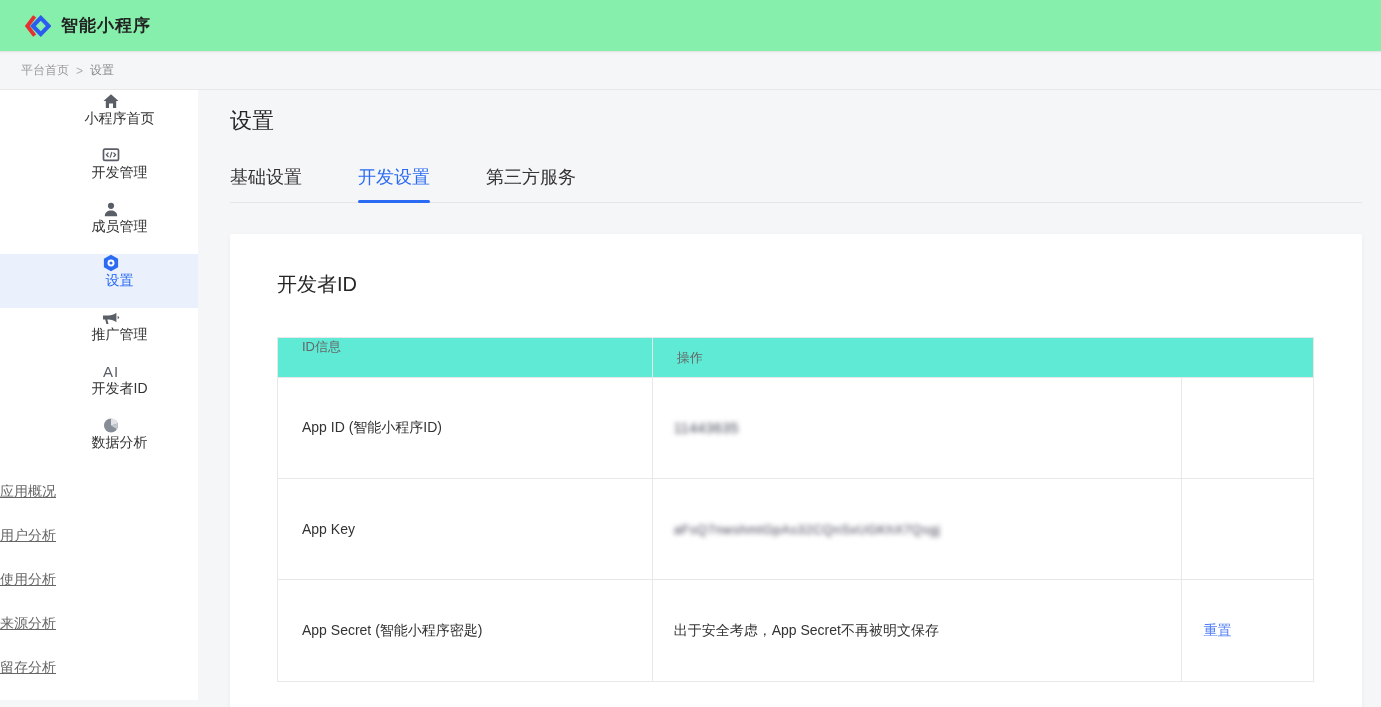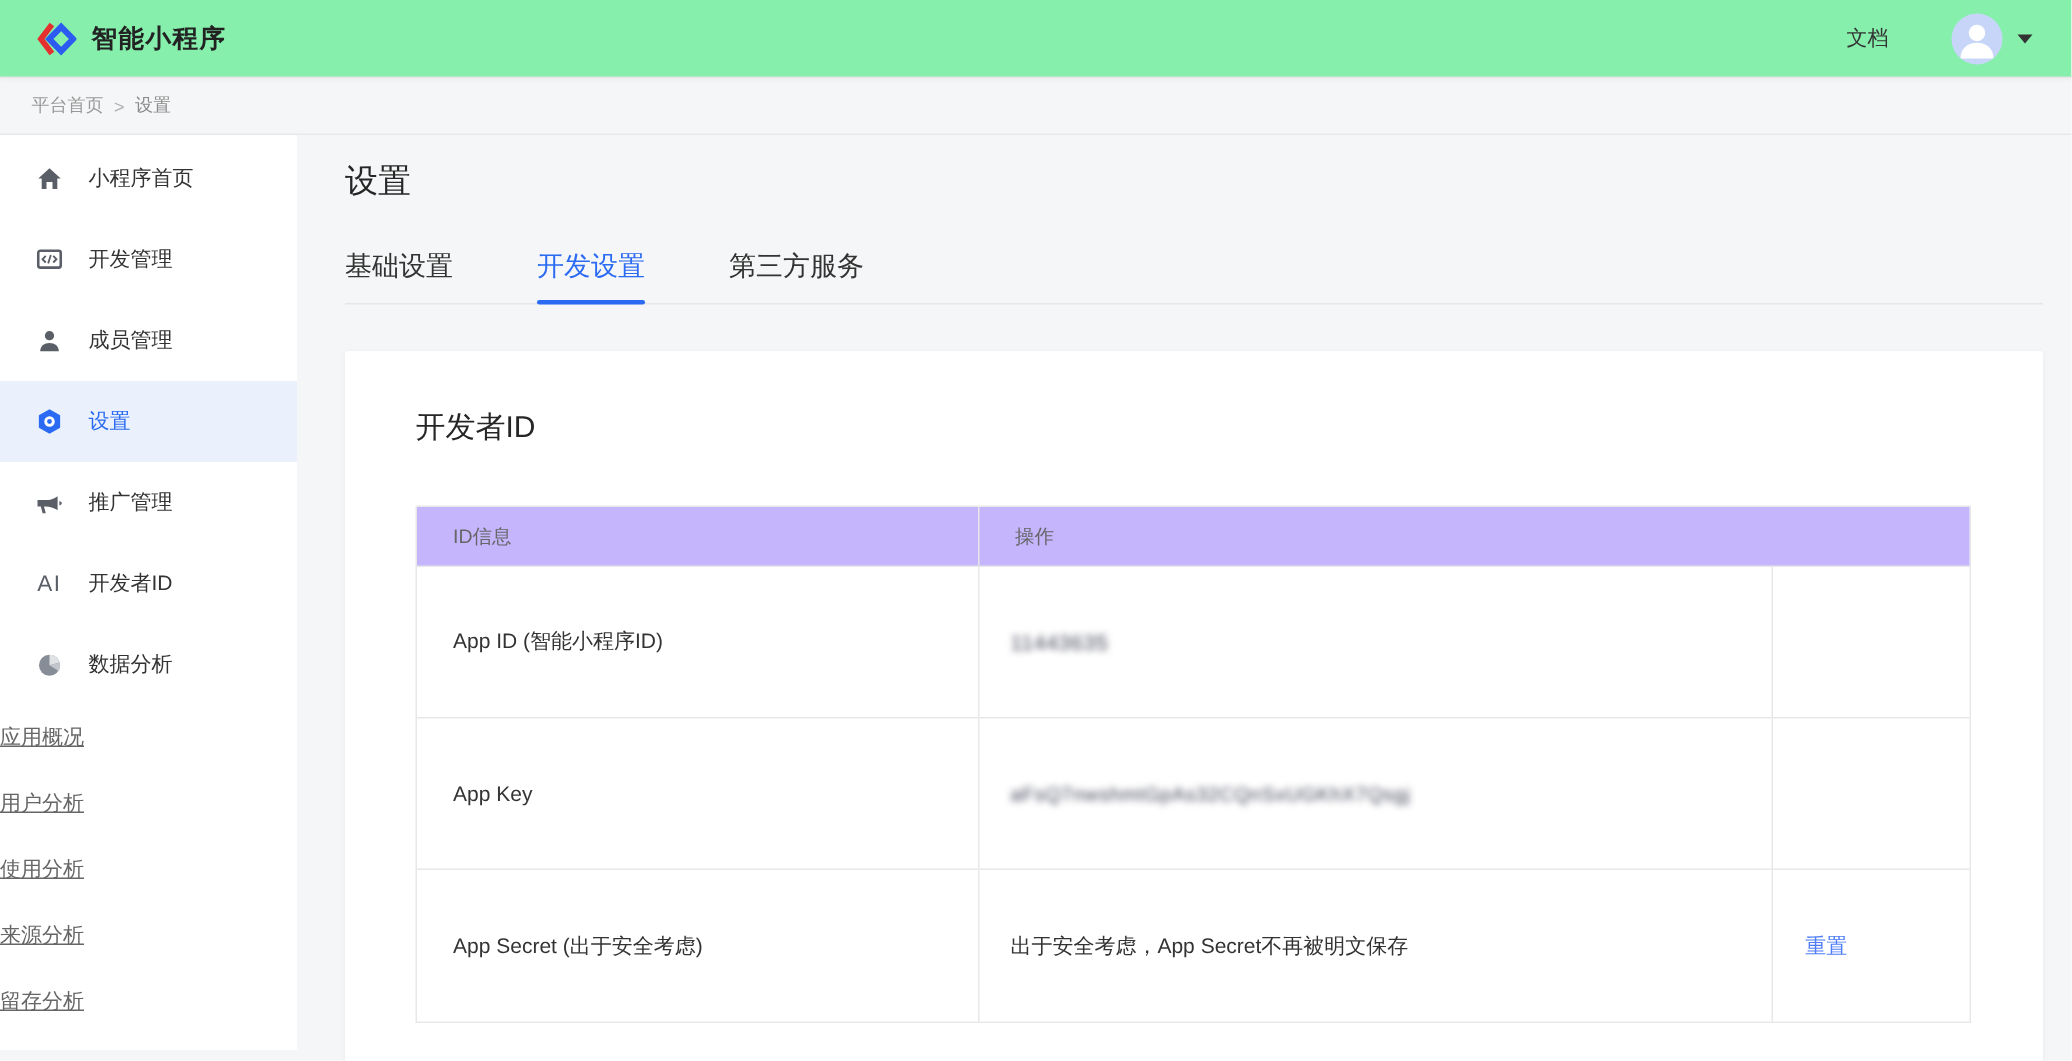--- a/index.html
+++ b/index.html
@@ -46,21 +46,21 @@
     font-size:12px;color:var(--text-light);border-bottom:1px solid var(--border);
     background:var(--page-bg);
   }
   .breadcrumb .sep{margin:0 7px;color:#b0b0b0;}
   .breadcrumb .crumb-last{color:#8a8a8a;}
   .breadcrumb .crumb{cursor:pointer;}
   
   .page-body{display:flex;height:617px;}
   .sidebar{width:198px;background:#ffffff;flex:none;padding-top:2px;height:610px;}
   .side-item{
-    height:54px;display:flex;align-items:center;padding-left:24px;cursor:pointer;
+    height:54px;display:flex;align-items:center;padding-left:24px;cursor:pointer;flex-direction:column;
   }
   .side-item .ic{width:18px;height:18px;flex:none;display:flex;align-items:center;justify-content:center;}
   .side-item .lbl{margin-left:17px;font-size:14px;color:var(--text-dark);}
   .side-item.active{background:var(--active-bg);}
   .side-item.active .lbl{color:var(--accent);}
   .ai-glyph{font-size:15px;color:var(--icon-gray);letter-spacing:1px;font-weight:400;}
   .side-subitem{
     height:44px;display:flex;align-items:center;
     font-size:14px;color:var(--text-mid);cursor:pointer;text-decoration:underline;
   }
@@ -79,21 +79,21 @@
     content:"";position:absolute;left:0;right:0;bottom:-1px;height:3px;
     background:var(--accent);border-radius:2px;
   }
   .card{
     margin-top:31px;background:#ffffff;border-radius:2px;
     box-shadow:0 1px 4px rgba(0,0,0,.05);padding:37px 48px 40px 47px;height:483px;
   }
   .card-heading{font-size:20px;font-weight:500;color:#262626;}
   
   .id-table{width:100%;margin-top:39px;border:1px solid var(--border);border-collapse:collapse;}
-  .id-table .thead{display:flex;background:#c4b5fd;height:40px;align-items:center;
+  .id-table .thead{display:flex;background:#5eead4;height:40px;
     border-bottom:1px solid var(--border);}
   .id-table .th{font-size:13px;color:var(--text-mid);padding-left:24px;}
   .id-table .tr{display:flex;height:101px;align-items:center;border-bottom:1px solid var(--border);}
   .id-table .tr:last-child{border-bottom:none;}
   .col-1{width:36.1%;flex:none;}
   .col-2{width:51.1%;flex:none;border-left:1px solid var(--border);align-self:stretch;display:flex;align-items:center;}
   .col-3{width:12.8%;flex:none;border-left:1px solid var(--border);align-self:stretch;display:flex;align-items:center;}
   .thead .col-2,.thead .col-3{border-left:1px solid var(--border);}
   .cell-label{font-size:14px;color:var(--text-dark);padding-left:24px;}
   .cell-value{font-size:14px;color:var(--text-dark);padding-left:21px;}
@@ -106,30 +106,20 @@
 <div class="topbar">
   <div class="brand">
     <span style="display:flex;">
       <svg width="27" height="26" viewBox="0 0 28 26">
         <path d="M11 3 L3.4 13 L11 23" fill="none" stroke="#e5302f" stroke-width="4"></path>
         <path d="M17.4 4.6 L25.6 13 L17.4 21.4 L9.2 13 Z" fill="none" stroke="#2b5bf0" stroke-width="4.2"></path>
       </svg>
     </span>
     <span class="brand-title">智能小程序</span>
   </div>
-  <div class="topbar-right">
-    <span class="doc-link">文档</span>
-    <span class="avatar">
-      <svg width="34" height="34" viewBox="0 0 34 34">
-        <circle cx="17" cy="13" r="5.5" fill="#ffffff"></circle>
-        <path d="M6 30 c0-7 5-10.5 11-10.5 s11 3.5 11 10.5 z" fill="#ffffff"></path>
-      </svg>
-    </span>
-    <span class="caret-down"></span>
-  </div>
 </div>
 
 <div class="breadcrumb">
   <span class="crumb">平台首页</span>
   <span class="sep">&gt;</span>
   <span class="crumb-last">设置</span>
 </div>
 
 <div class="page-body">
 
@@ -250,21 +240,21 @@
 
         <div class="tr">
           <div class="col-1"><span class="cell-label">App Key</span></div>
           <div class="col-2">
               <span class="cell-value blurred" style="font-size:13px;">aFsQ7nwshmtGpAs32CQnSxUGKhX7Qsgj</span>
             </div>
           <div class="col-3"></div>
         </div>
 
         <div class="tr">
-          <div class="col-1"><span class="cell-label">App Secret (出于安全考虑)</span></div>
+          <div class="col-1"><span class="cell-label">App Secret (智能小程序密匙)</span></div>
           <div class="col-2">
               <span class="cell-value">出于安全考虑，App Secret不再被明文保存</span>
             </div>
           <div class="col-3">
               <span class="reset-link">重置</span>
             </div>
         </div>
       </div>
     </div>
   </div>

